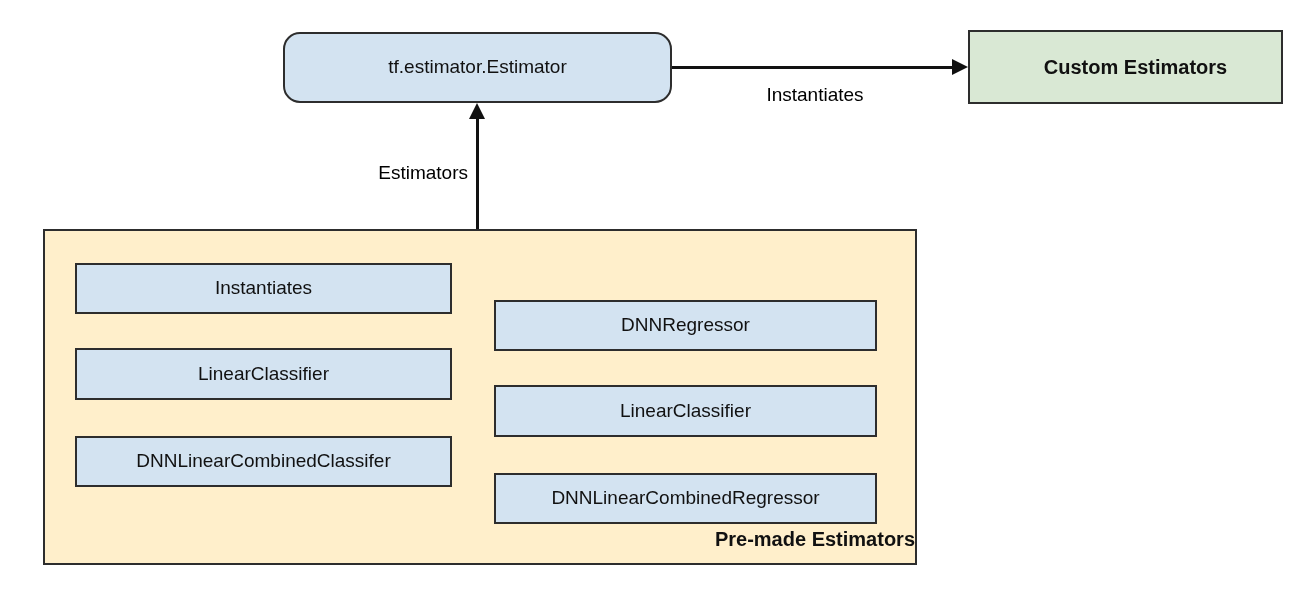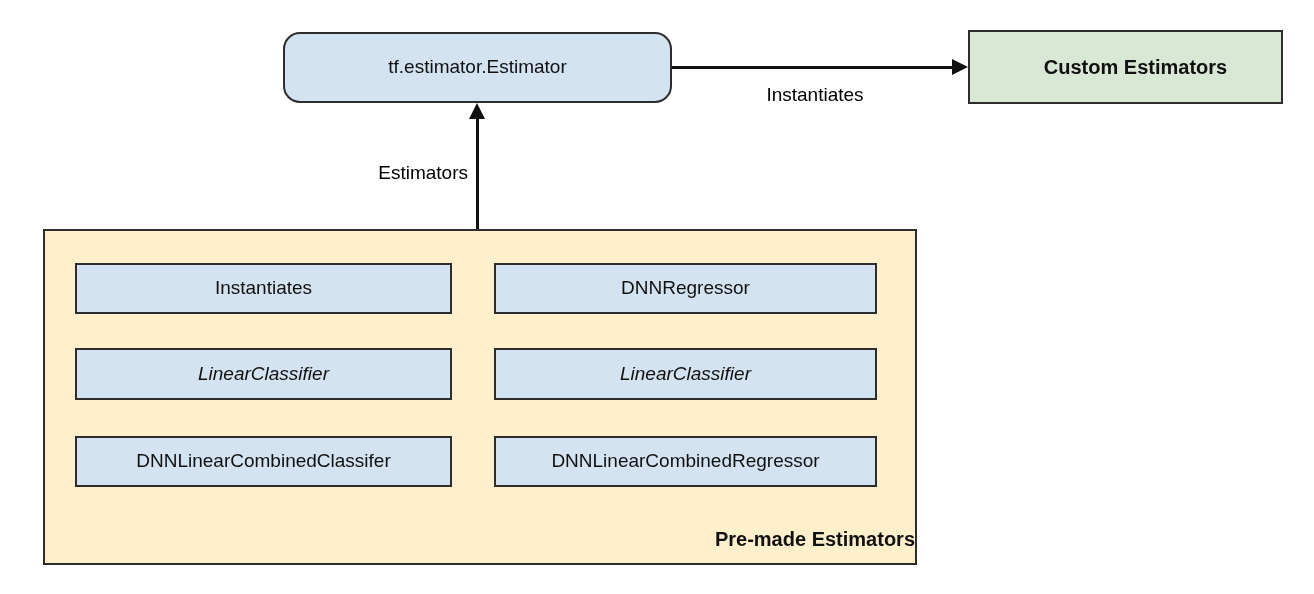--- a/index.html
+++ b/index.html
@@ -38,23 +38,23 @@
 
   .premade-box {
     position: absolute;
     left: 43px; top: 229px;
     width: 874px; height: 336px;
     box-sizing: border-box;
     background: #ffefcb;
     border: 2px solid #2d2d2d;
   }
   .premade-item.col-left  { left: 30px;  width: 377px; }
-  .premade-item.col-right { left: 449px; width: 383px; }
+  .premade-item.col-right { left: 449px; width: 383px; margin-top: 37px; }
   .premade-item.row-0 { top: 32px;  height: 51px; }
-  .premade-item.row-1 { top: 117px; height: 52px; font-style: italic; }
+  .premade-item.row-1 { top: 117px; height: 52px; }
   .premade-item.row-2 { top: 205px; height: 51px; }
 
   .premade-title {
     position: absolute;
     left: 0; right: 0;
     bottom: 12px;
     text-align: right;
     font-weight: bold;
     font-size: 20px;
     color: #111111;

